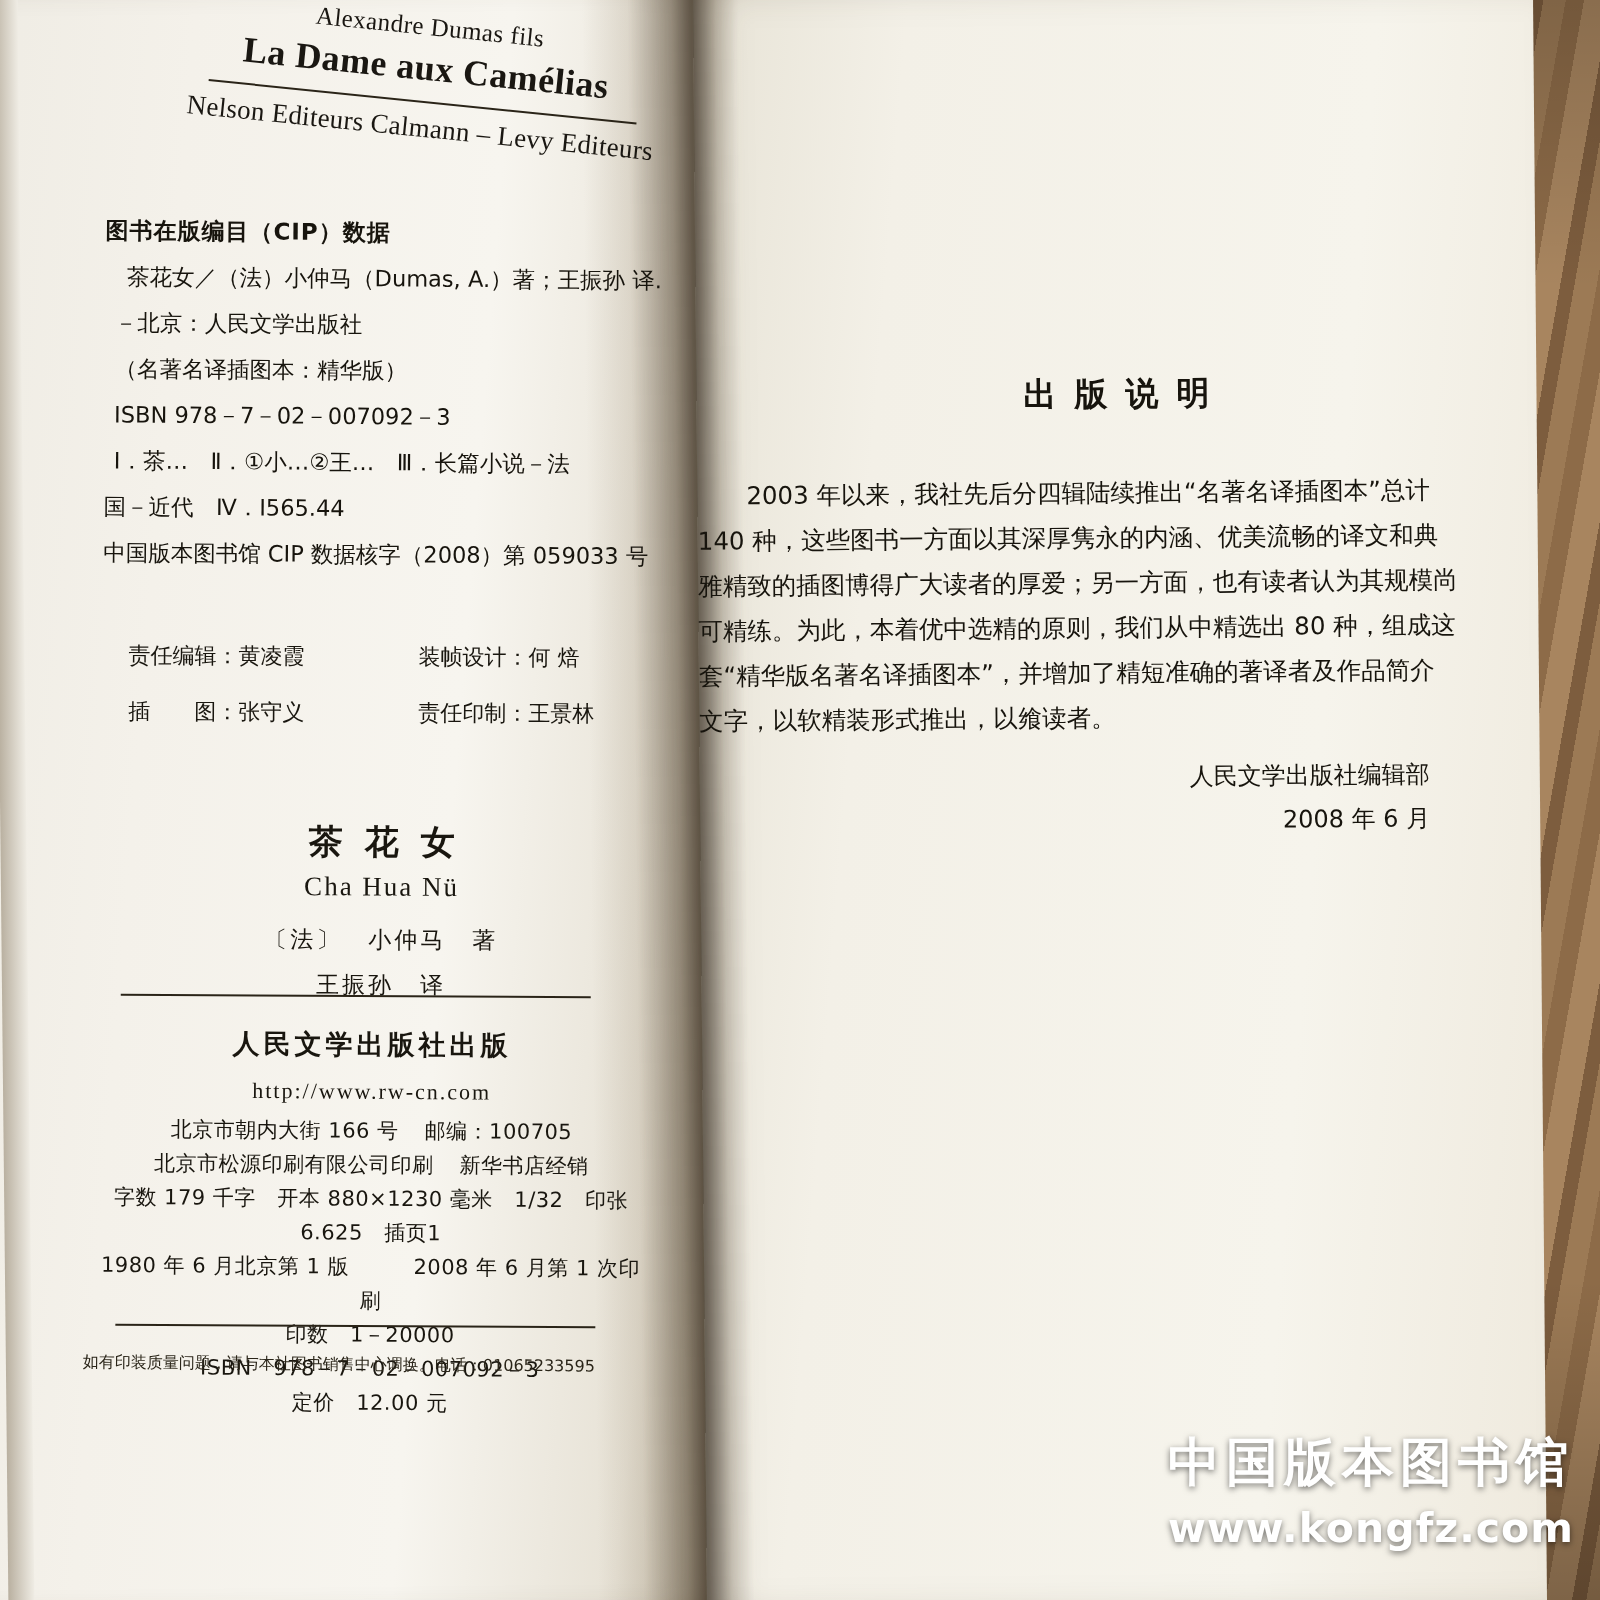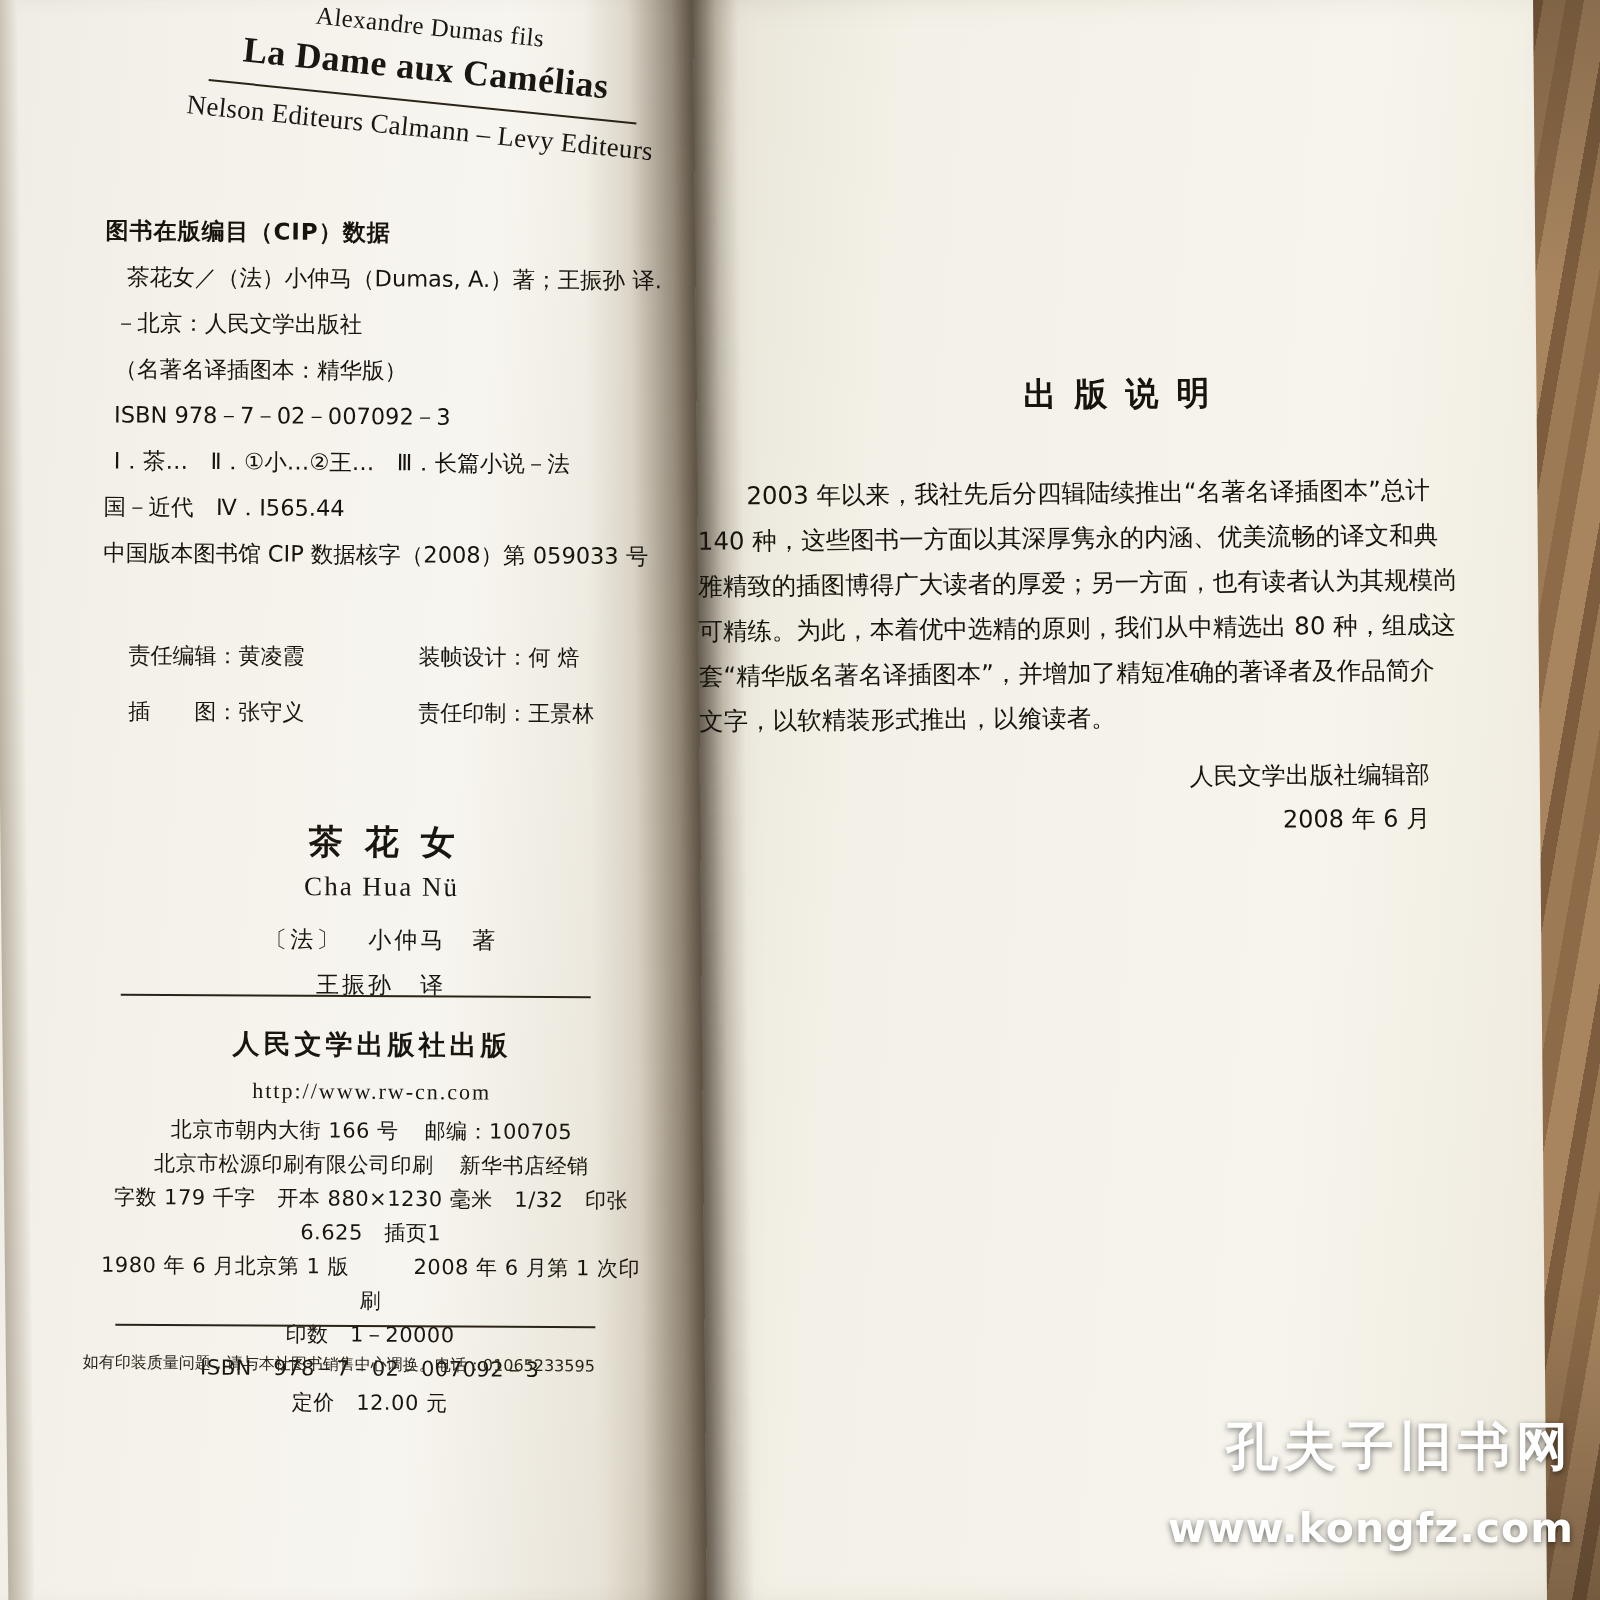--- a/index.html
+++ b/index.html
@@ -172,21 +172,21 @@
   }
 
   
   .wm{
     position:absolute;right:26px;bottom:48px;text-align:right;
     font-family:"DejaVu Sans", sans-serif;
     color:#ffffff;
     text-shadow:0 2px 6px rgba(0,0,0,.55);
   }
   .wm .cn{font-size:52px;font-weight:bold;letter-spacing:6px;}
-  .wm .en{font-size:41px;font-weight:bold;letter-spacing:1px;margin-top:22px;}
+  .wm .en{font-size:41px;font-weight:bold;letter-spacing:1px;margin-top:6px;}
 </style>
 </head>
 <body>
 
 <div class="desk"></div>
 
 <div class="book">
 
   <div class="page-left"></div>
   <div class="page-left-edge"></div>
@@ -269,15 +269,15 @@
     </div>
     <div class="rp-sign">
       <div>人民文学出版社编辑部</div>
       <div>2008 年 6 月</div>
     </div>
   </div>
 
 </div>
 
 <div class="wm">
-  <div class="cn">孔夫子旧书网</div>
+  <div class="cn">中国版本图书馆</div>
   <div class="en">www.kongfz.com</div>
 </div>
 
 </body></html>

